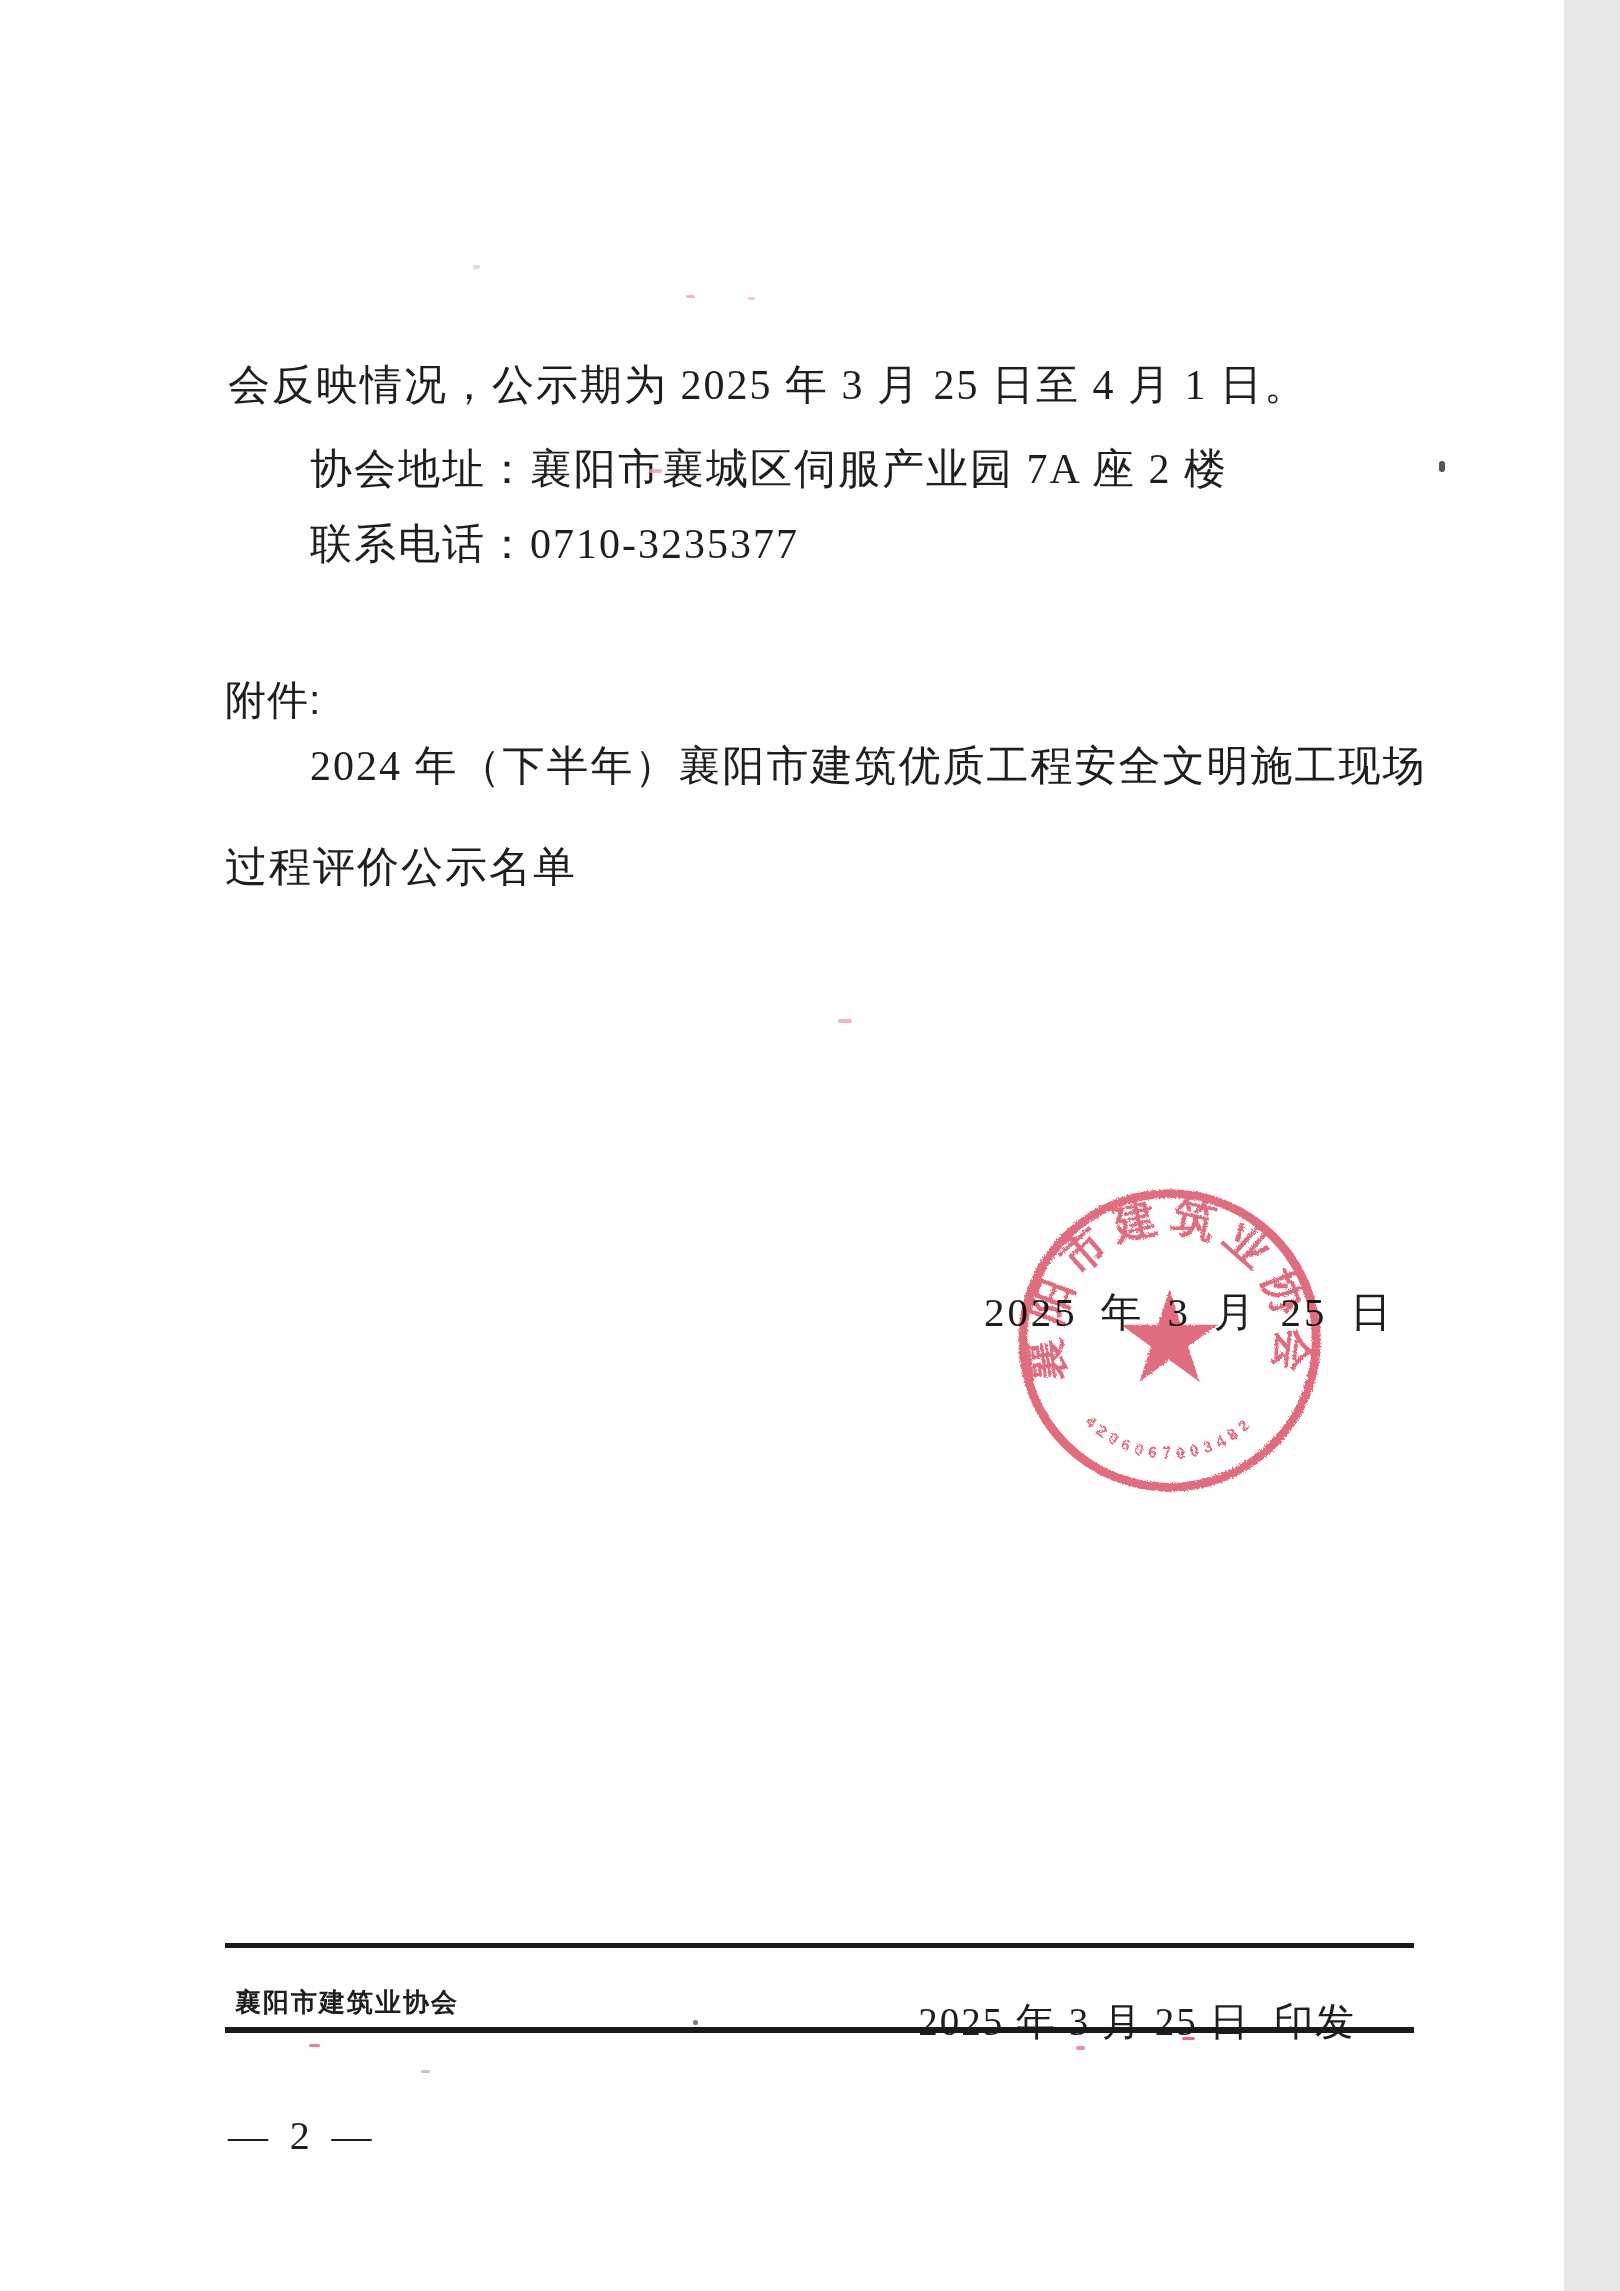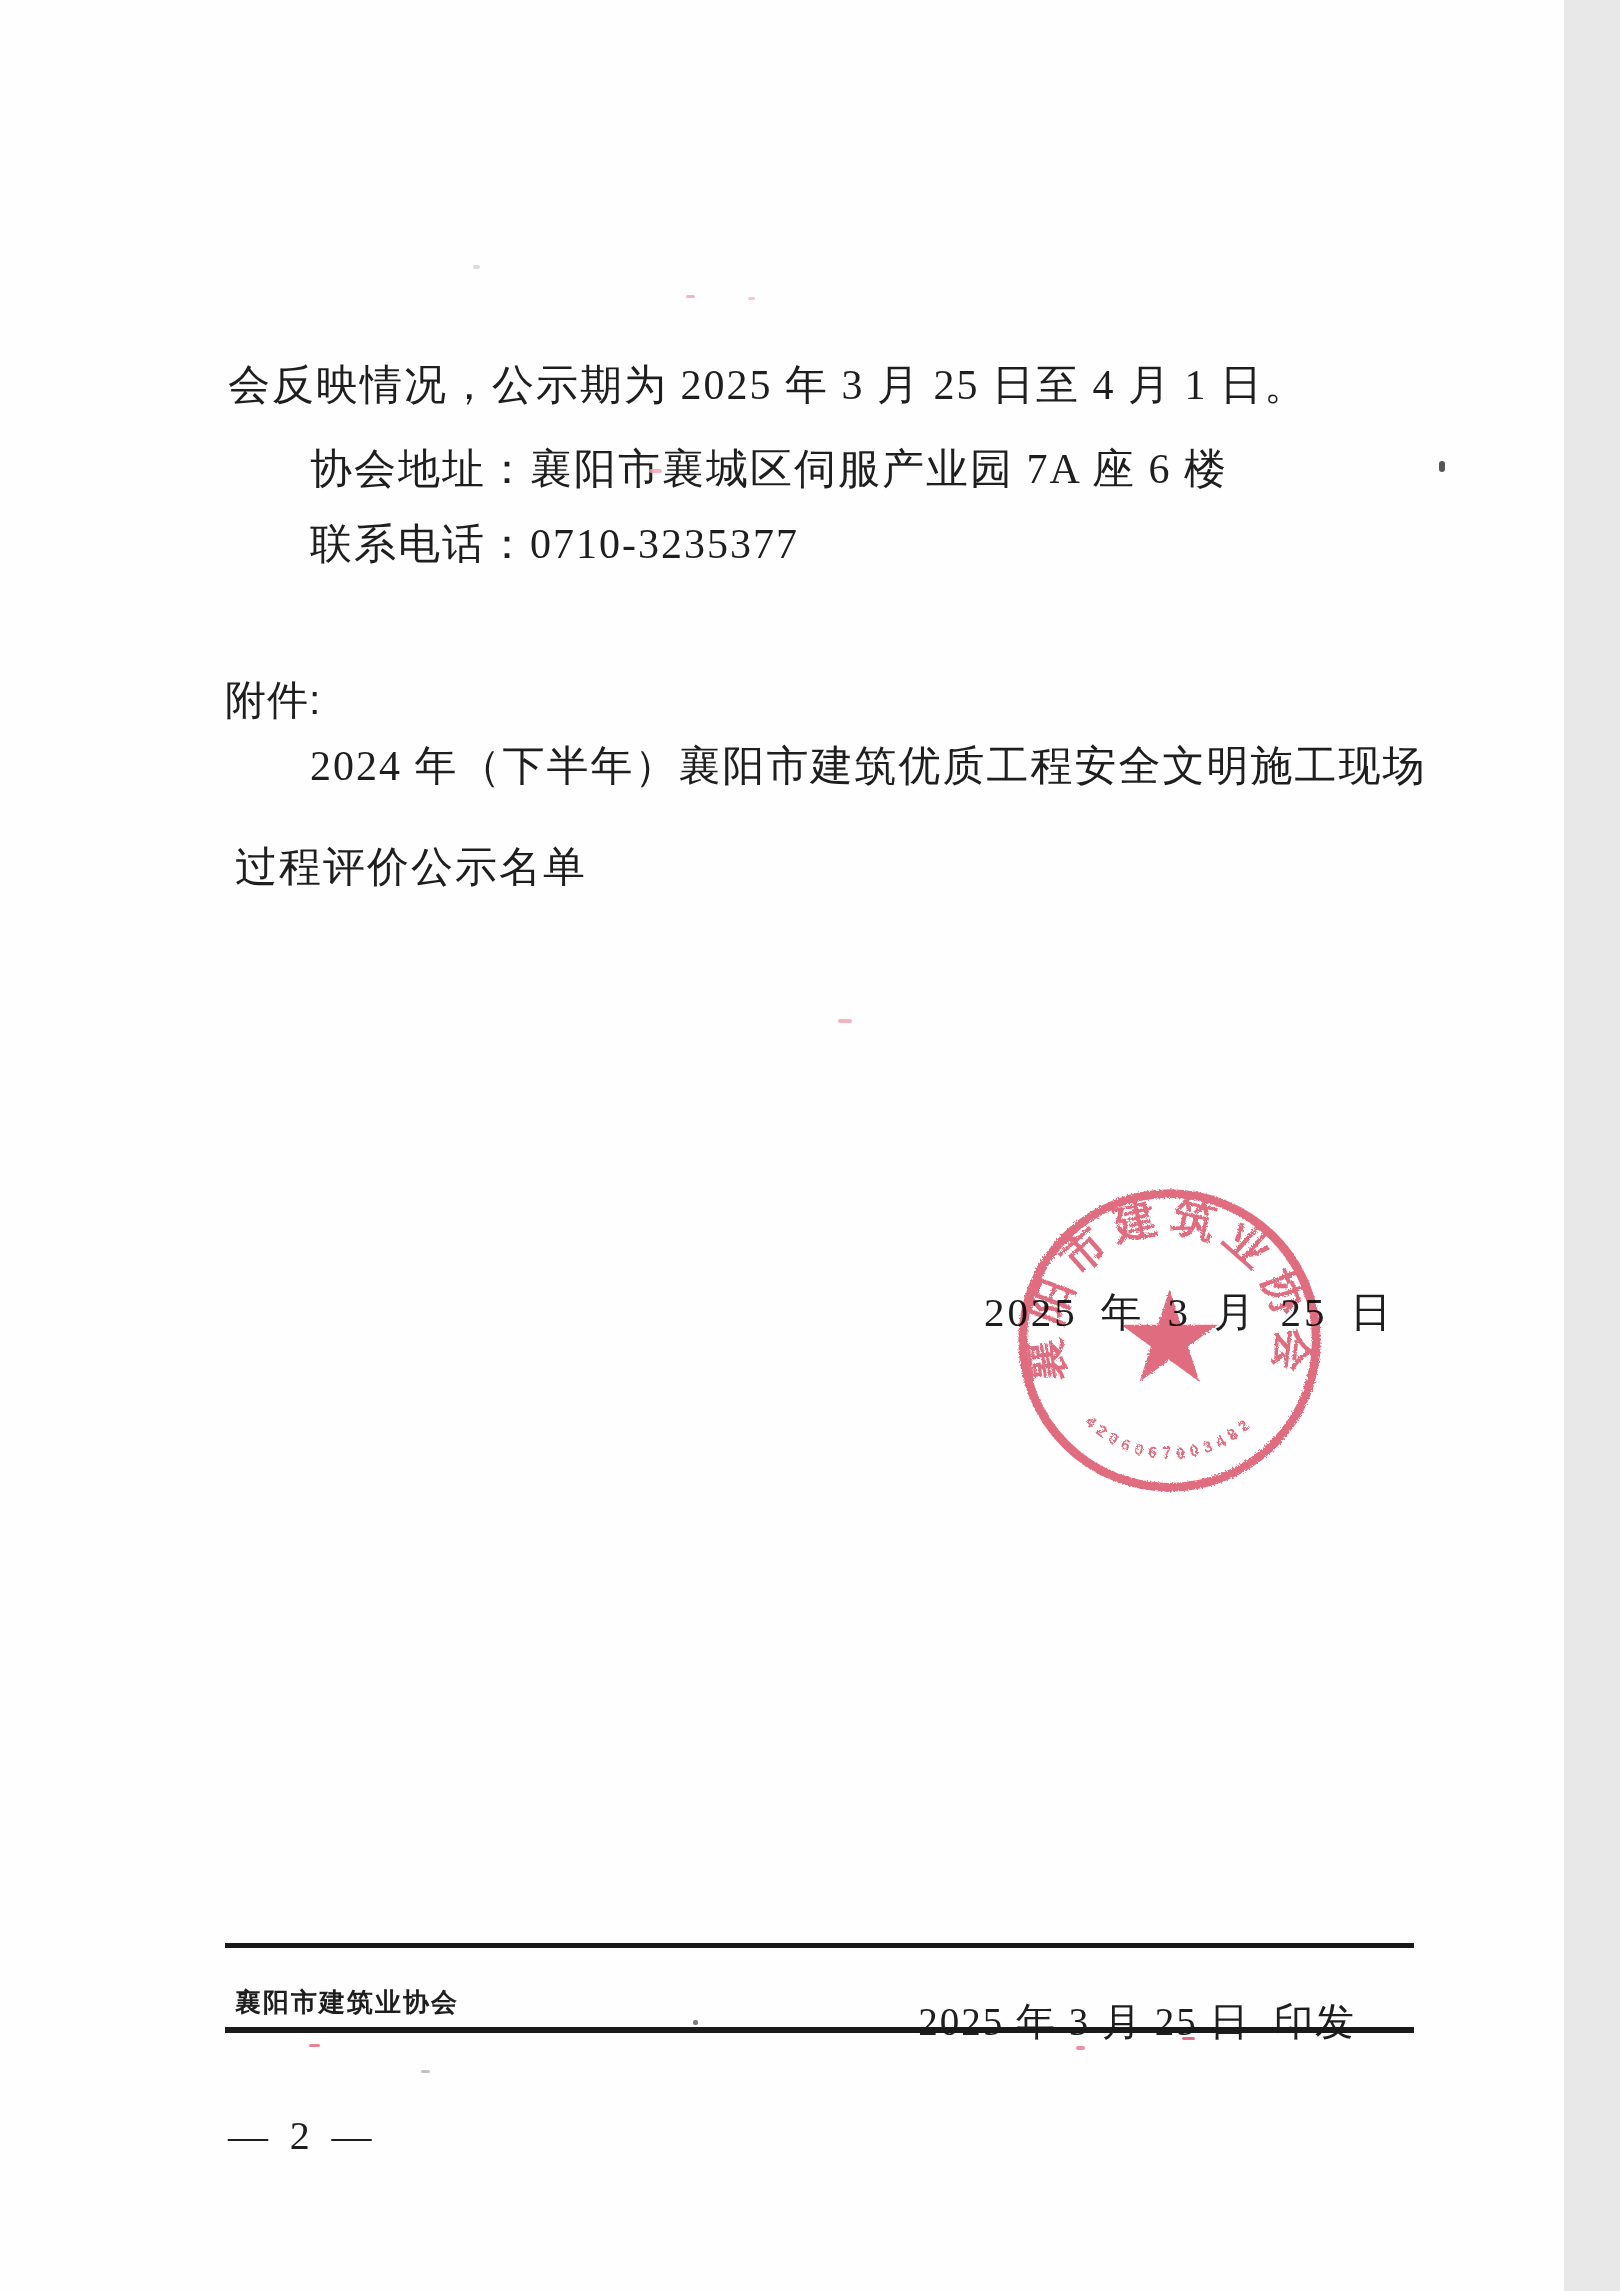--- a/index.html
+++ b/index.html
@@ -21,21 +21,21 @@
   }
   .body-line1{left:228px;top:320px;}
   .body-line2{left:310px;top:404px;}
   .body-line3{left:310px;top:479px;}
   .attachment-label{
     left:225px;top:637px;
     font-family:"Liberation Sans","DejaVu Sans",sans-serif;
     font-weight:normal;font-size:41px;letter-spacing:1px;
   }
   .att-line1{left:310px;top:723px;margin-top:20px;}
-  .att-line2{left:235px;top:802px;}
+  .att-line2{left:225px;top:802px;}
   .date-line{
     left:984px;top:1290px;
     font-size:41px;word-spacing:9.8px;letter-spacing:2.9px;
     z-index:1;
   }
   .seal{
     position:absolute;left:1008px;top:1179px;
     width:323px;height:323px;
     mix-blend-mode:multiply;
     opacity:0.92;
@@ -80,21 +80,21 @@
   .sp9{left:1182px;top:2037px;width:12.7px;height:2.9px;background:#e2556d;opacity:.85;}
   .sp10{left:693px;top:2020px;width:4.9px;height:4.9px;background:#444;opacity:.7;}
   .sp11{left:421px;top:2070px;width:8.8px;height:2.9px;background:#9a9a9a;opacity:.6;}
 </style>
 </head>
 <body>
 
 <div class="page">
 
   <p class="txt body-line1">会反映情况，公示期为 2025 年 3 月 25 日至 4 月 1 日。</p>
-  <p class="txt body-line2">协会地址：襄阳市襄城区伺服产业园 7A 座 6 楼</p>
+  <p class="txt body-line2">协会地址：襄阳市襄城区伺服产业园 7A 座 2 楼</p>
   <p class="txt body-line3">联系电话：0710-3235377</p>
 
   <p class="txt attachment-label">附件:</p>
   <p class="txt att-line1">2024 年（下半年）襄阳市建筑优质工程安全文明施工现场</p>
   <p class="txt att-line2">过程评价公示名单</p>
 
   <div class="txt date-line">2025 年 3 月 25 日</div>
 
   <svg class="seal" viewBox="0 0 330 330">
     <defs>

